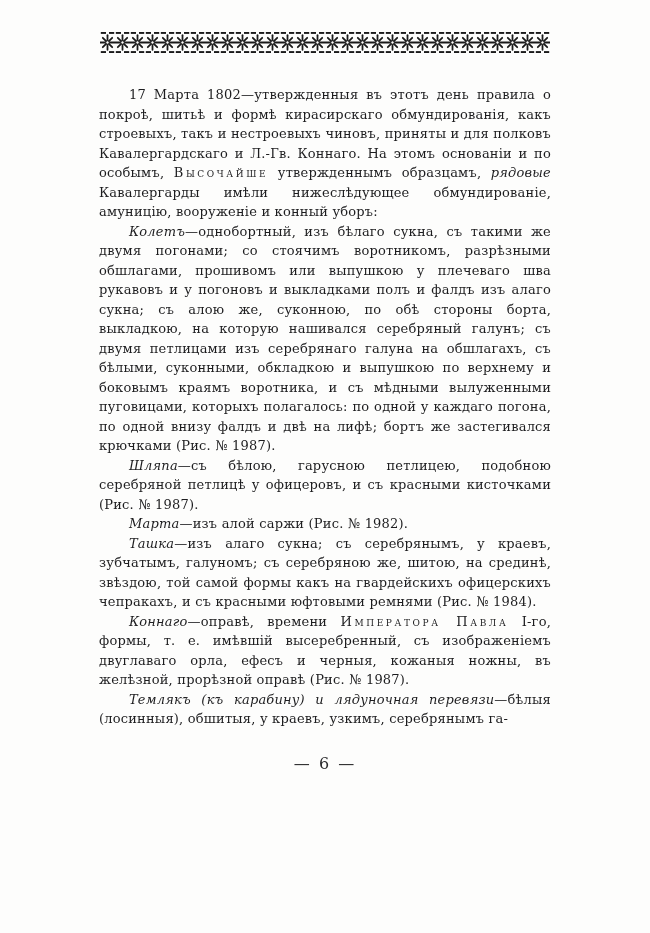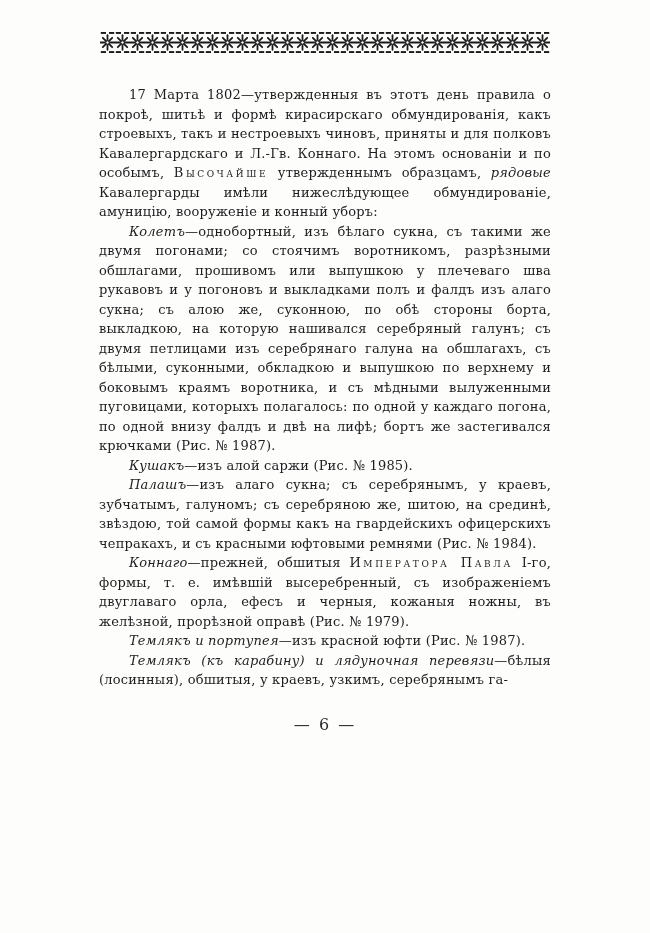--- a/index.html
+++ b/index.html
@@ -76,22 +76,22 @@
           </g>
         </pattern>
       </defs>
       <rect x="0" y="0" width="450" height="21" fill="url(#orn)"></rect>
     </svg>
   </div>
 
   <div class="page-text">
       <p><span class="seg-normal">17 Марта 1802—утвержденныя въ этотъ день правила о покроѣ, шитьѣ и формѣ кирасирскаго обмундированія, какъ строевыхъ, такъ и нестроевыхъ чиновъ, приняты и для полковъ Кавалергардскаго и Л.-Гв. Коннаго. На этомъ основаніи и по особымъ, </span><span class="seg-spaced">Высочайше</span><span class="seg-normal"> утвержденнымъ образцамъ, </span><span class="seg-italic">рядовые</span><span class="seg-normal"> Кавалергарды имѣли нижеслѣдующее обмундированіе, амуницію, вооруженіе и конный уборъ:</span></p>
       <p><span class="seg-italic">Колетъ</span><span class="seg-normal">—однобортный, изъ бѣлаго сукна, съ такими же двумя погонами; со стоячимъ воротникомъ, разрѣзными обшлагами, прошивомъ или выпушкою у плечеваго шва рукавовъ и у погоновъ и выкладками полъ и фалдъ изъ алаго сукна; съ алою же, суконною, по обѣ стороны борта, выкладкою, на которую нашивался серебряный галунъ; съ двумя петлицами изъ серебрянаго галуна на обшлагахъ, съ бѣлыми, суконными, обкладкою и выпушкою по верхнему и боковымъ краямъ воротника, и съ мѣдными вылуженными пуговицами, которыхъ полагалось: по одной у каждаго погона, по одной внизу фалдъ и двѣ на лифѣ; бортъ же застегивался крючками (Рис. № 1987).</span></p>
-      <p><span class="seg-italic">Кушакъ</span><span class="seg-normal">—изъ алой саржи (Рис. № 1985).</span></p>
-      <p><span class="seg-italic">Палашъ</span><span class="seg-normal">—изъ алаго сукна; съ серебрянымъ, у краевъ, зубчатымъ, галуномъ; съ серебряною же, шитою, на срединѣ, звѣздою, той самой формы какъ на гвардейскихъ офицерскихъ чепракахъ, и съ красными юфтовыми ремнями (Рис. № 1984).</span></p>
-      <p><span class="seg-italic">Коннаго</span><span class="seg-normal">—прежней, обшитыя </span><span class="seg-spaced">Императора Павла</span><span class="seg-normal"> I-го, формы, т. е. имѣвшій высеребренный, съ изображеніемъ двуглаваго орла, ефесъ и черныя, кожаныя ножны, въ желѣзной, прорѣзной оправѣ (Рис. № 1979).</span></p>
-      <p><span class="seg-italic">Темлякъ и портупея</span><span class="seg-normal">—изъ красной юфти (Рис. № 1987).</span></p>
+      <p><span class="seg-italic">Шляпа</span><span class="seg-normal">—съ бѣлою, гарусною петлицею, подобною серебряной петлицѣ у офицеровъ, и съ красными кисточками (Рис. № 1987).</span></p>
+      <p><span class="seg-italic">Марта</span><span class="seg-normal">—изъ алой саржи (Рис. № 1982).</span></p>
+      <p><span class="seg-italic">Ташка</span><span class="seg-normal">—изъ алаго сукна; съ серебрянымъ, у краевъ, зубчатымъ, галуномъ; съ серебряною же, шитою, на срединѣ, звѣздою, той самой формы какъ на гвардейскихъ офицерскихъ чепракахъ, и съ красными юфтовыми ремнями (Рис. № 1984).</span></p>
+      <p><span class="seg-italic">Коннаго</span><span class="seg-normal">—оправѣ, времени </span><span class="seg-spaced">Императора Павла</span><span class="seg-normal"> I-го, формы, т. е. имѣвшій высеребренный, съ изображеніемъ двуглаваго орла, ефесъ и черныя, кожаныя ножны, въ желѣзной, прорѣзной оправѣ (Рис. № 1987).</span></p>
       <p><span class="seg-italic">Темлякъ (къ карабину) и лядуночная перевязи</span><span class="seg-normal">—бѣлыя (лосинныя), обшитыя, у краевъ, узкимъ, серебрянымъ га-</span></p>
     </div>
 
   <div class="page-footer">—  6  —</div>
 
 </div>
 
 </body></html>

